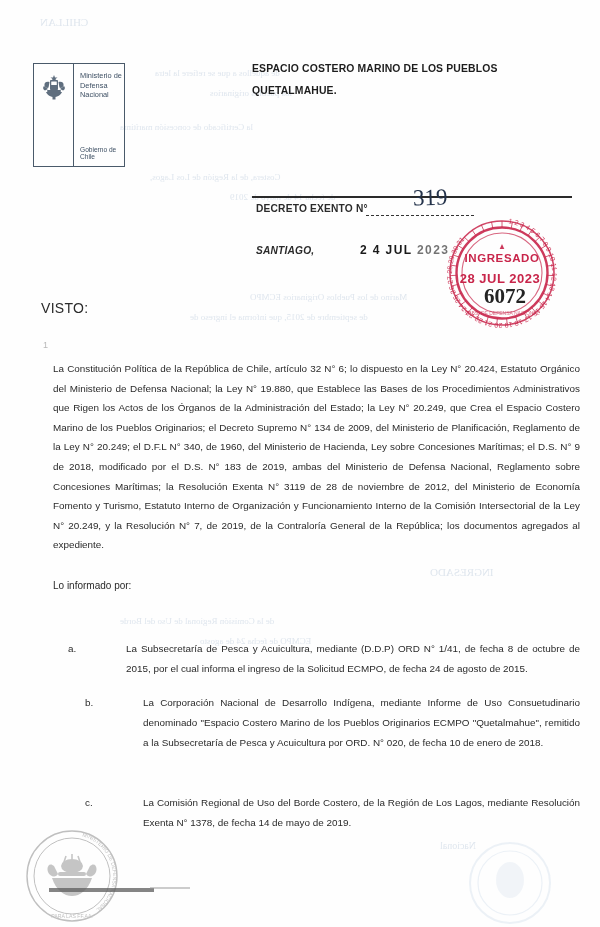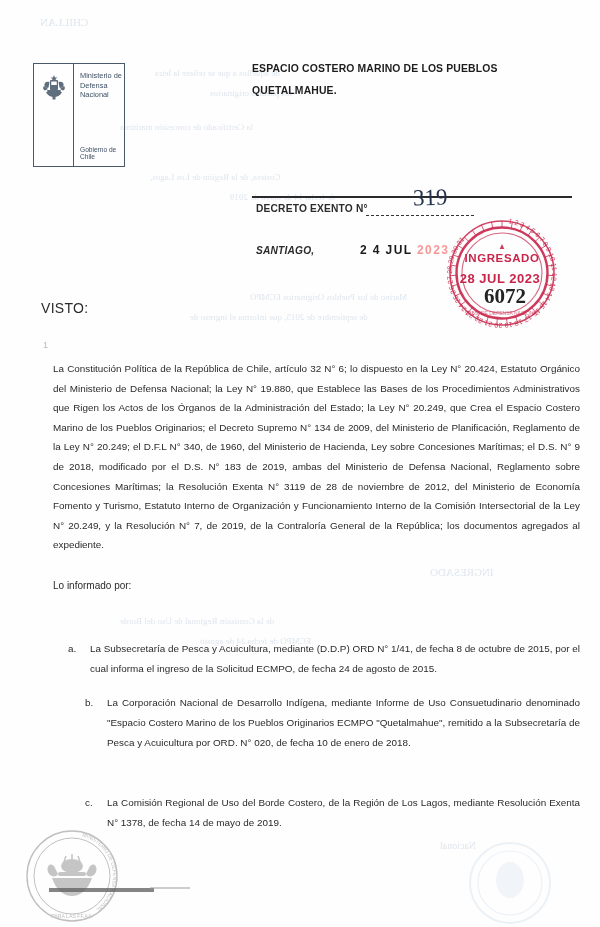--- a/index.html
+++ b/index.html
@@ -132,21 +132,21 @@
   .santiago-date {
     position: absolute;
     left: 360px;
     top: 243px;
     font-size: 12px;
     font-weight: bold;
     letter-spacing: 1.4px;
     color: #1a1a1a;
   }
   .santiago-year {
-    color: #ef4444;
+    color: #000000;
     opacity: .55;
   }
 
   
   .stamp {
     position: absolute;
     left: 443px;
     top: 217px;
     width: 118px;
     height: 112px;
@@ -197,20 +197,21 @@
     line-height: 19.8px;
     color: #2a2a2a;
   }
   .item-letter {
     width: 22px;
     flex: none;
   }
   .item-text {
     flex: 1;
     text-align: justify;
+    margin-left: 36px;
   }
   #item-a { left: 68px; top: 639px; width: 512px; }
   #item-b { left: 85px; top: 693px; width: 495px; }
   #item-c { left: 85px; top: 793px; width: 495px; }
 
   
   .seal-bottom {
     position: absolute;
     left: 16px;
     top: 826px;

